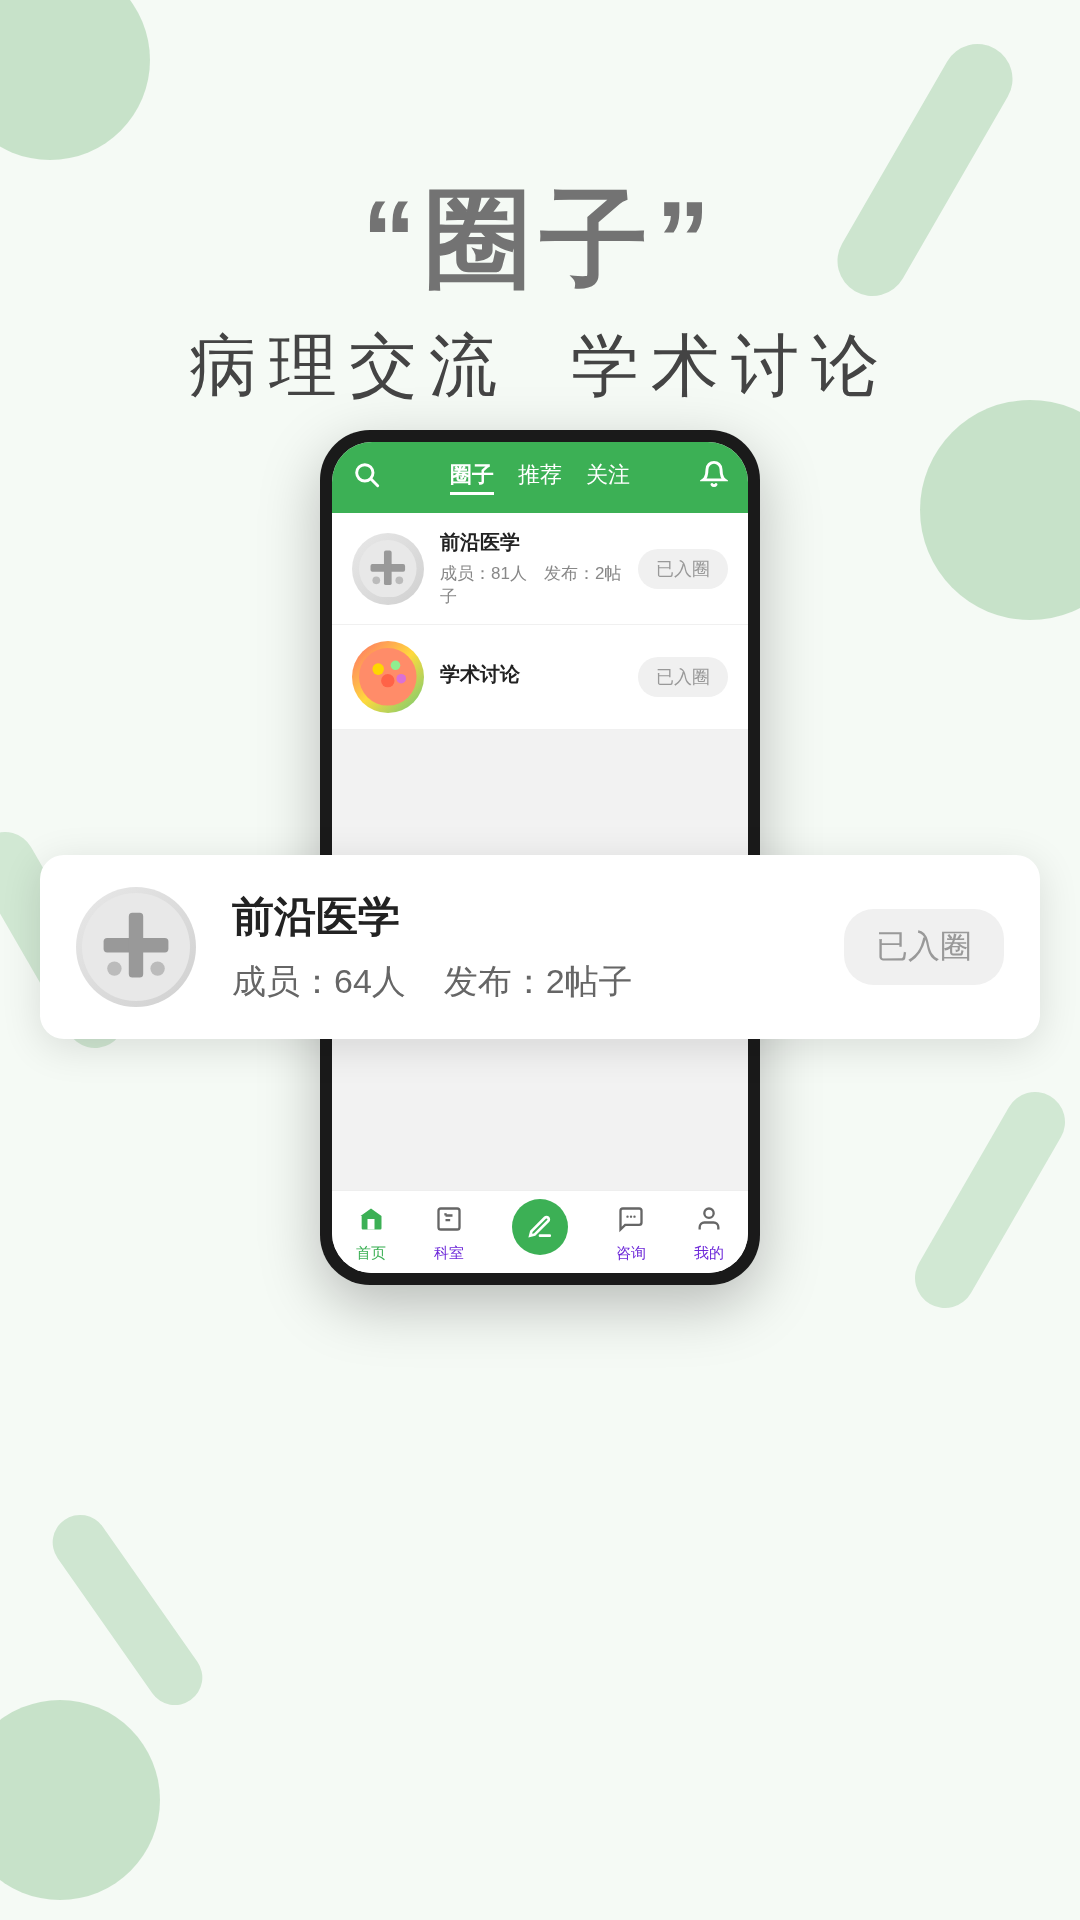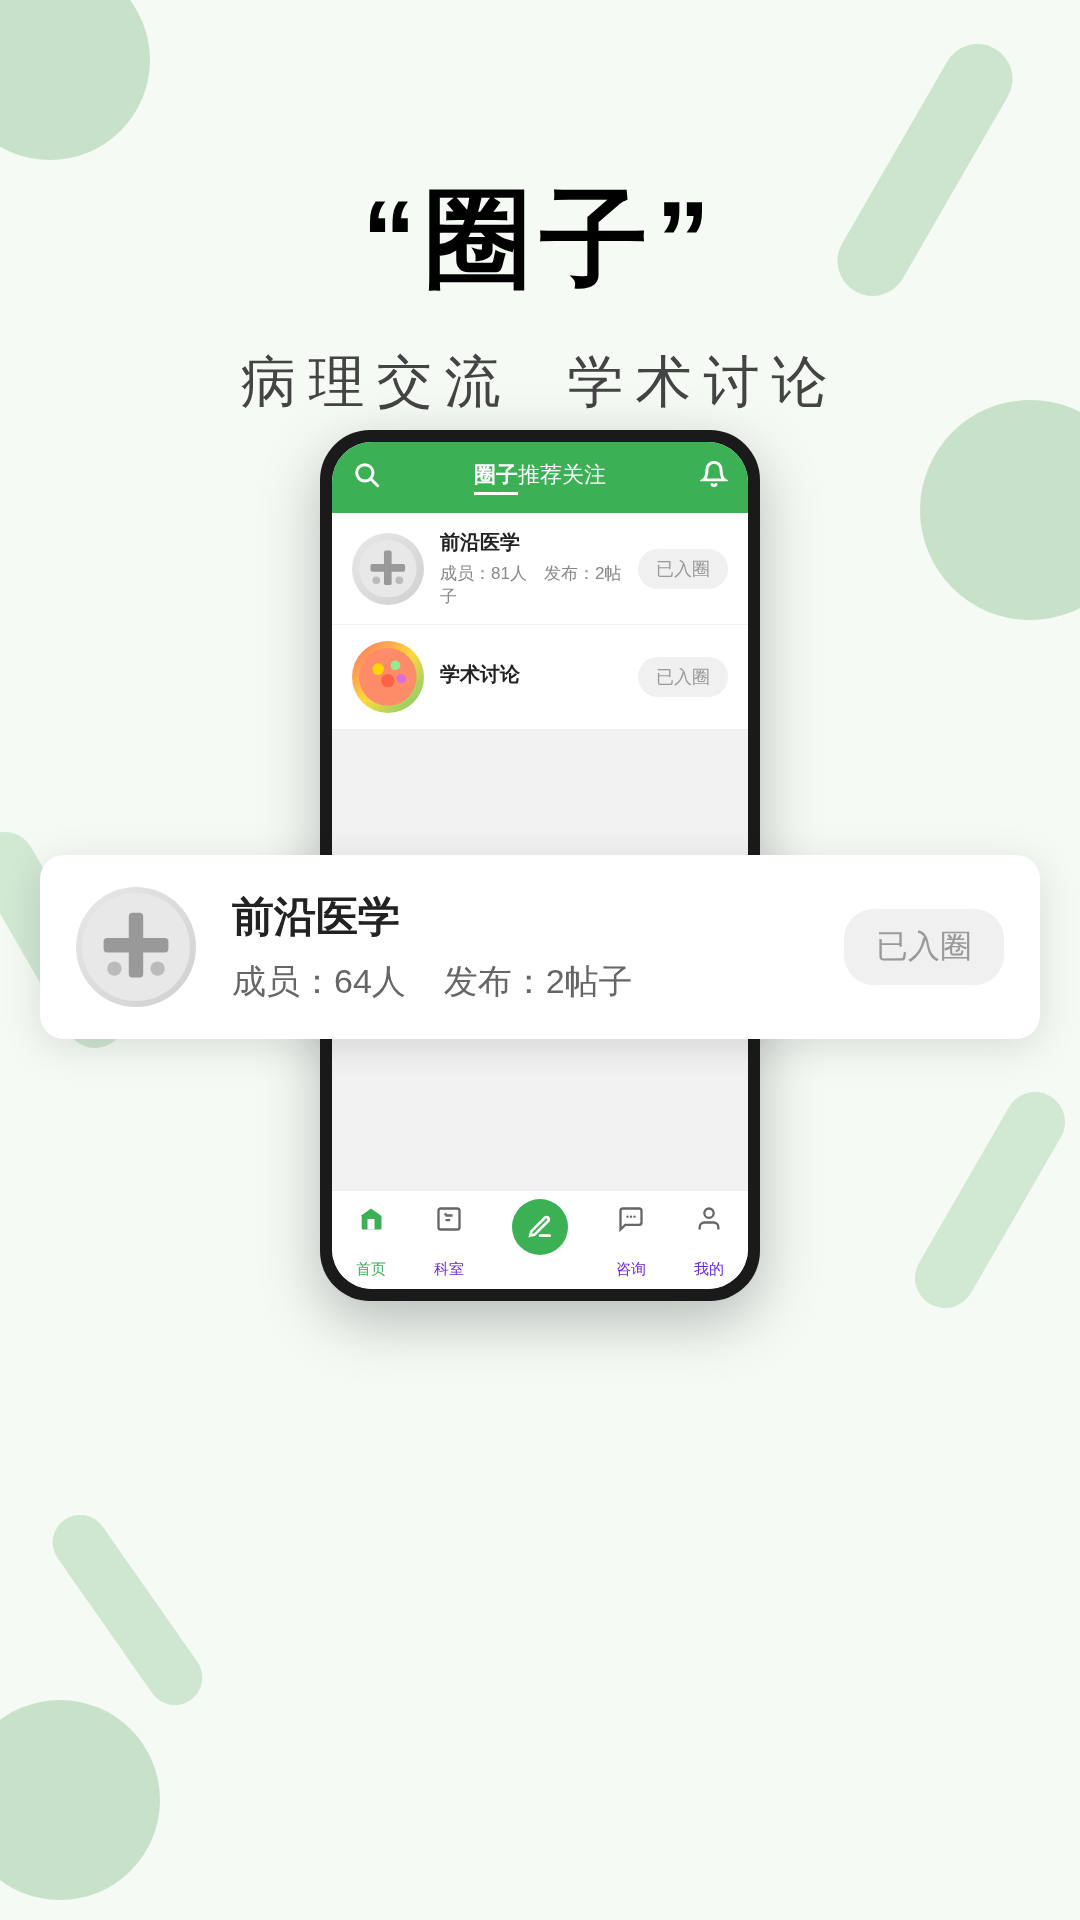--- a/index.html
+++ b/index.html
@@ -70,29 +70,29 @@
     .title-section {
       position: relative;
       text-align: center;
       padding-top: 180px;
       z-index: 2;
     }
 
     .main-title {
       font-size: 108px;
       font-weight: 700;
-      color: #000000;
+      color: #737373;
       letter-spacing: 8px;
       line-height: 1.1;
-      margin-bottom: 46px;
+      margin-bottom: 22px;
       text-align: center;
     }
 
     .sub-title {
-      font-size: 56px;
+      font-size: 68px;
       font-weight: 400;
       color: #444;
       letter-spacing: 12px;
     }
 
     
     .phone-wrapper {
       position: absolute;
       top: 430px;
       left: 50%;
@@ -125,20 +125,21 @@
       justify-content: space-between;
     }
 
     .phone-topbar .search-icon-wrap {
       color: white;
       font-size: 28px;
     }
 
     .phone-nav-tabs {
       display: flex;
+      gap: 24px;
       justify-content: flex-end;
     }
 
     .phone-nav-tab {
       color: white;
       font-size: 22px;
       font-weight: 400;
     }
 
     .phone-nav-tab.active {
@@ -221,21 +222,21 @@
       display: flex;
       justify-content: space-around;
       align-items: center;
       padding: 14px 0 10px;
     }
 
     .nav-item {
       display: flex;
       flex-direction: column;
       align-items: center;
-      gap: 20px;
+      gap: 4px;
     }
 
     .nav-icon {
       font-size: 28px;
     }
 
     .nav-label {
       font-size: 15px;
       color: #6d28d9;
     }

